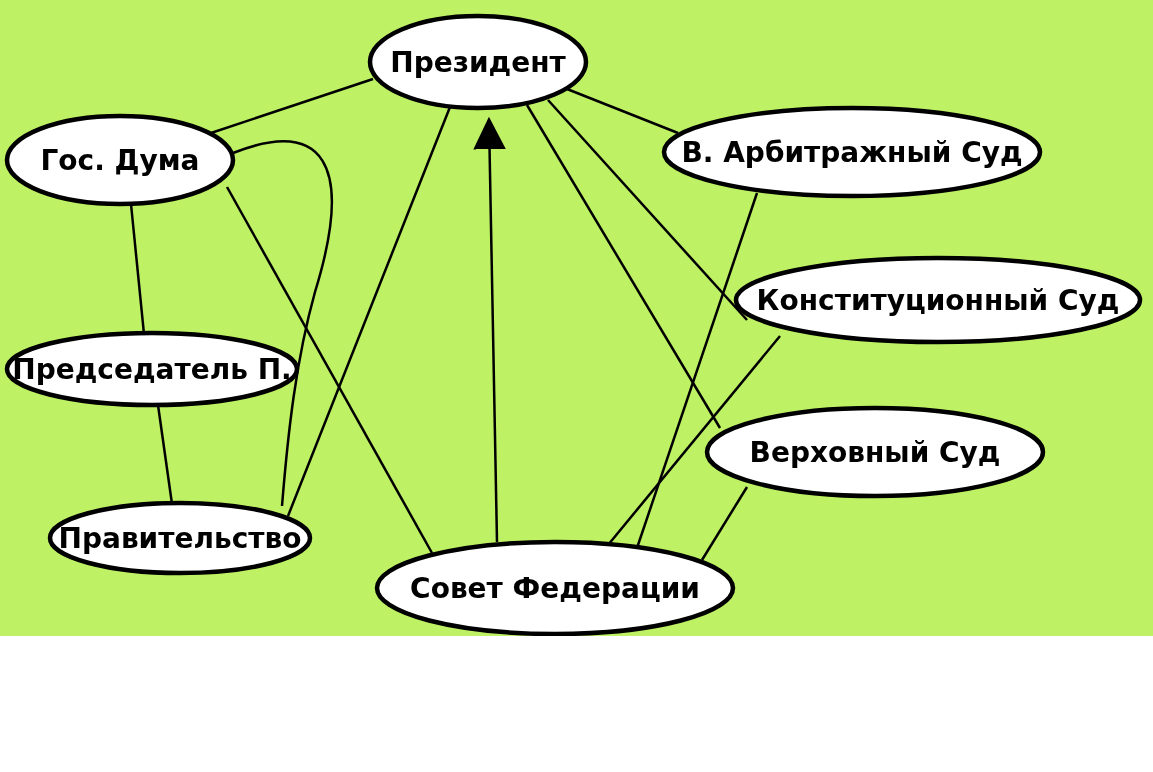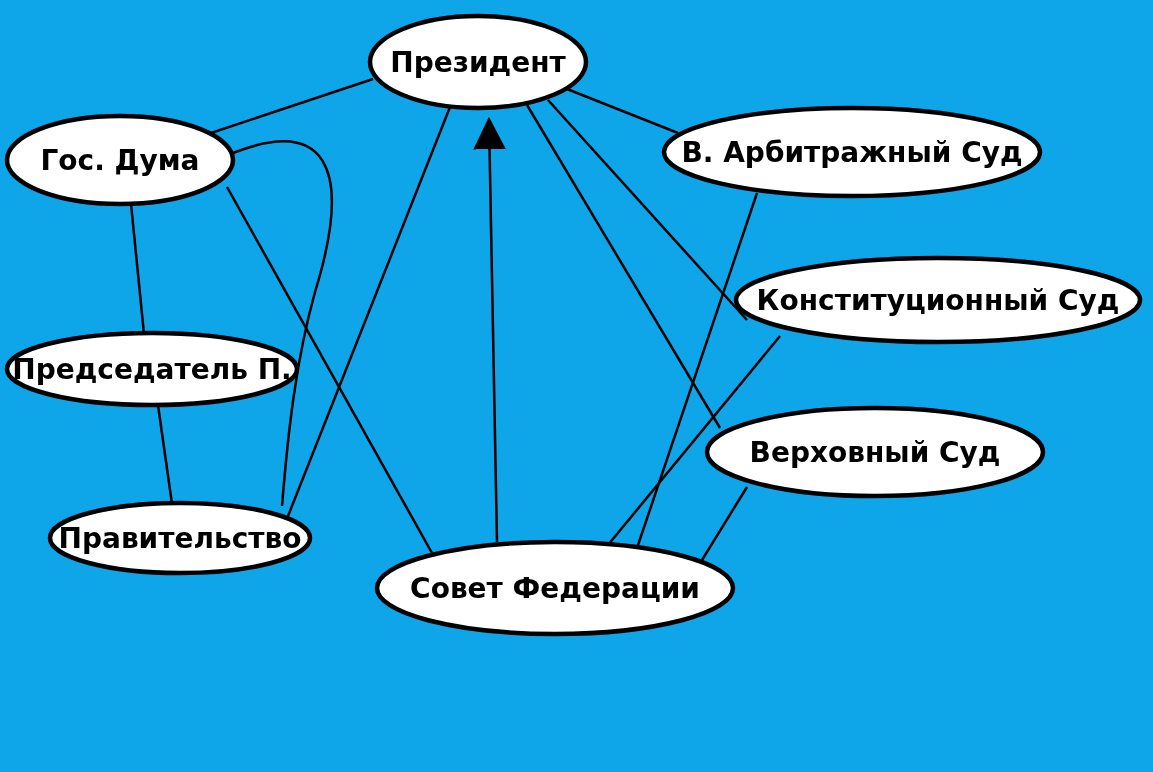--- a/index.html
+++ b/index.html
@@ -3,22 +3,22 @@
 <meta charset="utf-8">
 <style>
   html, body {
     margin: 0;
     padding: 0;
     background: #ffffff;
   }
   .canvas {
     position: relative;
     width: 1153px;
-    height: 772px;
-    background: #0ea5e9;
+    height: 636px;
+    background: #bef264;
     overflow: hidden;
   }
   svg {
     display: block;
   }
   .node-ellipse {
     fill: #ffffff;
     stroke: #000000;
     stroke-width: 4.5;
   }

